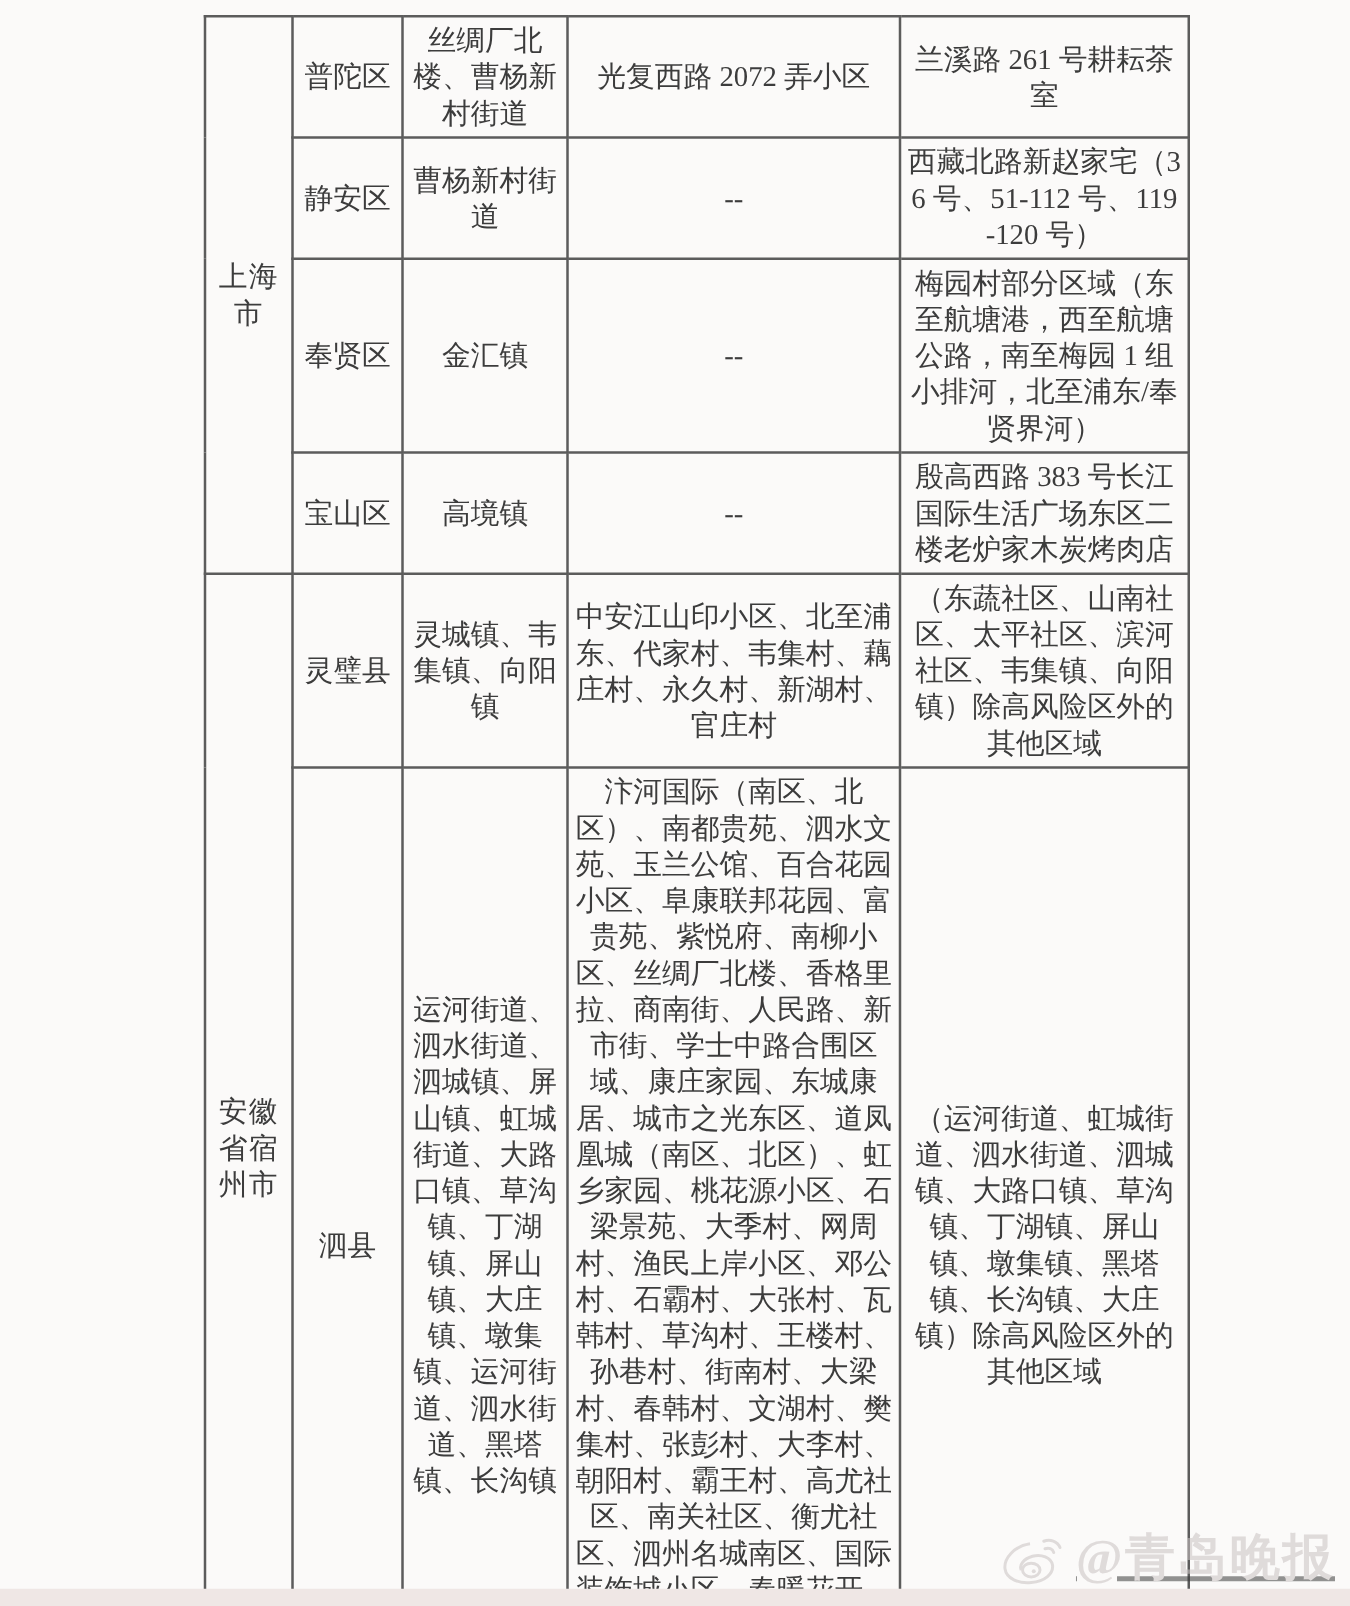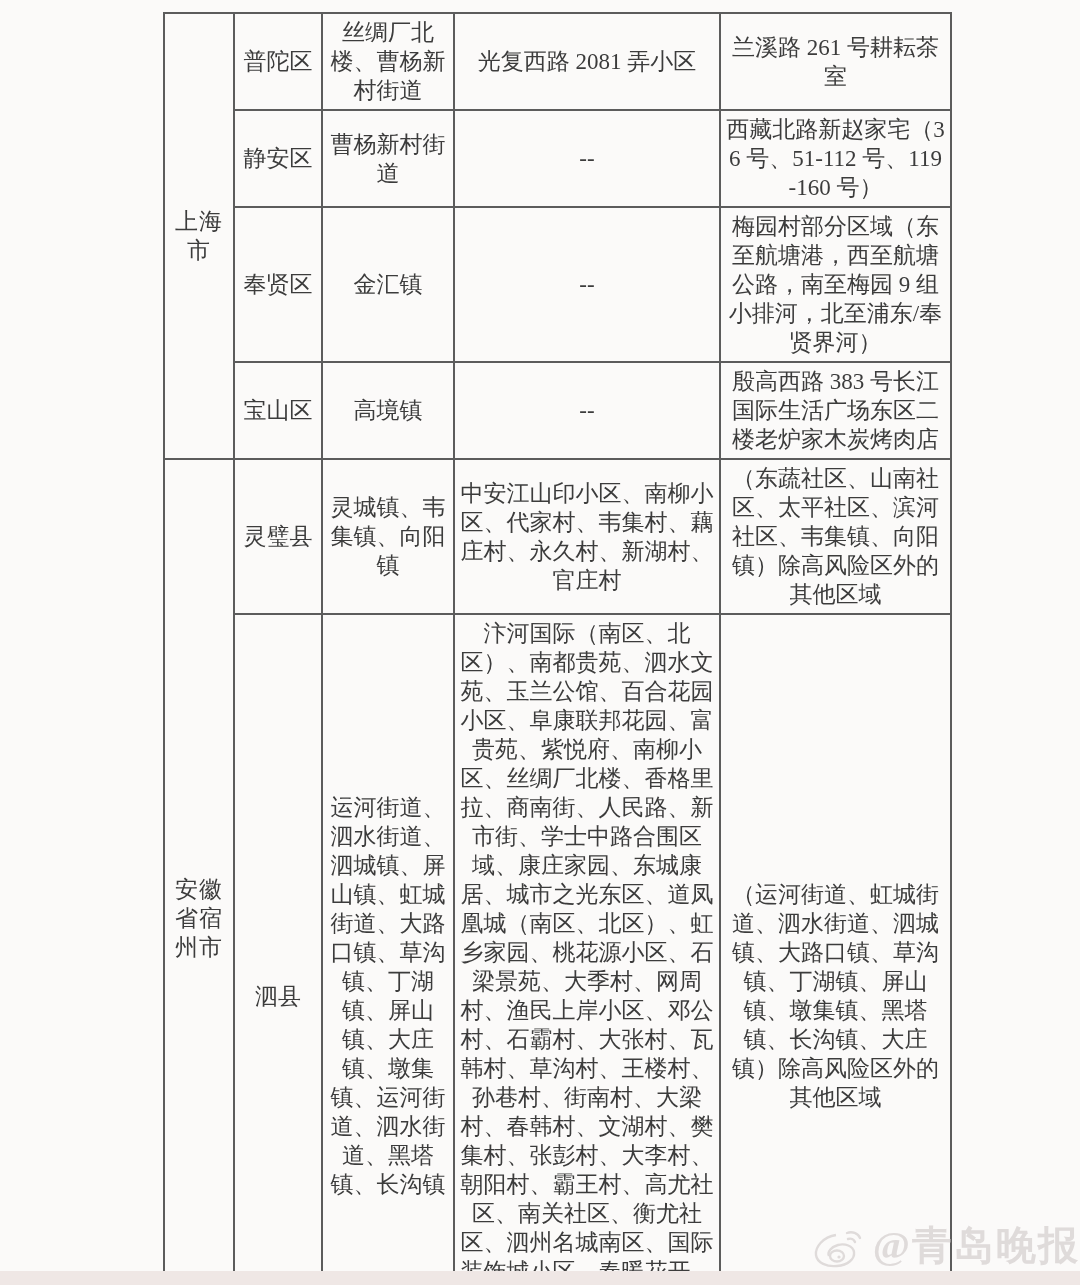--- a/index.html
+++ b/index.html
@@ -54,27 +54,28 @@
   .bottom-strip {
     position: absolute;
     left: 0;
     right: 0;
     bottom: 0;
     height: 14px;
     background: #efe7e5;
   }
   .watermark {
     position: absolute;
-    right: 0;
+    right: 12px;
     bottom: 12px;
     display: flex;
     align-items: center;
     gap: 4px;
     opacity: 0.55;
     pointer-events: none;
+    text-decoration: underline;
   }
   .watermark .wm-text {
     font-size: 40px;
     font-weight: bold;
     color: #c9c2c2;
     letter-spacing: 2px;
     font-family: "Liberation Serif", "DejaVu Serif", serif;
   }
   .watermark svg {
     display: block;
@@ -91,46 +92,46 @@
       <col class="c-dist">
       <col class="c-street">
       <col class="c-area">
       <col class="c-other">
     </colgroup>
     <tbody>
       <tr class="r0">
         <td class="city-cell" rowspan="4">上海市</td>
         <td>普陀区</td>
         <td>丝绸厂北楼、曹杨新村街道</td>
-        <td>光复西路 2081 弄小区</td>
+        <td>光复西路 2072 弄小区</td>
         <td>兰溪路 261 号耕耘茶室</td>
       </tr>
       <tr class="r1">
         <td>静安区</td>
         <td>曹杨新村街道</td>
         <td>--</td>
-        <td>西藏北路新赵家宅（36 号、51-112 号、119-160 号）</td>
+        <td>西藏北路新赵家宅（36 号、51-112 号、119-120 号）</td>
       </tr>
       <tr class="r2">
         <td>奉贤区</td>
         <td>金汇镇</td>
         <td>--</td>
-        <td>梅园村部分区域（东至航塘港，西至航塘公路，南至梅园 9 组小排河，北至浦东/奉贤界河）</td>
+        <td>梅园村部分区域（东至航塘港，西至航塘公路，南至梅园 1 组小排河，北至浦东/奉贤界河）</td>
       </tr>
       <tr class="r3">
         <td>宝山区</td>
         <td>高境镇</td>
         <td>--</td>
         <td>殷高西路 383 号长江国际生活广场东区二楼老炉家木炭烤肉店</td>
       </tr>
       <tr class="r4">
         <td class="city-cell" rowspan="2">安徽省宿州市</td>
         <td>灵璧县</td>
         <td>灵城镇、韦集镇、向阳镇</td>
-        <td>中安江山印小区、南柳小区、代家村、韦集村、藕庄村、永久村、新湖村、官庄村</td>
+        <td>中安江山印小区、北至浦东、代家村、韦集村、藕庄村、永久村、新湖村、官庄村</td>
         <td>（东蔬社区、山南社区、太平社区、滨河社区、韦集镇、向阳镇）除高风险区外的其他区域</td>
       </tr>
       <tr class="r5">
         <td>泗县</td>
         <td>运河街道、泗水街道、泗城镇、屏山镇、虹城街道、大路口镇、草沟镇、丁湖镇、屏山镇、大庄镇、墩集镇、运河街道、泗水街道、黑塔镇、长沟镇</td>
         <td>汴河国际（南区、北区）、南都贵苑、泗水文苑、玉兰公馆、百合花园小区、阜康联邦花园、富贵苑、紫悦府、南柳小区、丝绸厂北楼、香格里拉、商南街、人民路、新市街、学士中路合围区域、康庄家园、东城康居、城市之光东区、道凤凰城（南区、北区）、虹乡家园、桃花源小区、石梁景苑、大季村、网周村、渔民上岸小区、邓公村、石霸村、大张村、瓦韩村、草沟村、王楼村、孙巷村、街南村、大梁村、春韩村、文湖村、樊集村、张彭村、大李村、朝阳村、霸王村、高尤社区、南关社区、衡尤社区、泗州名城南区、国际装饰城小区、春暖花开、瑞兴花园、东城虹郡、东城美郡、清水湾景苑小区、赵</td>
         <td>（运河街道、虹城街道、泗水街道、泗城镇、大路口镇、草沟镇、丁湖镇、屏山镇、墩集镇、黑塔镇、长沟镇、大庄镇）除高风险区外的其他区域</td>
       </tr>
     </tbody>
   </table>

